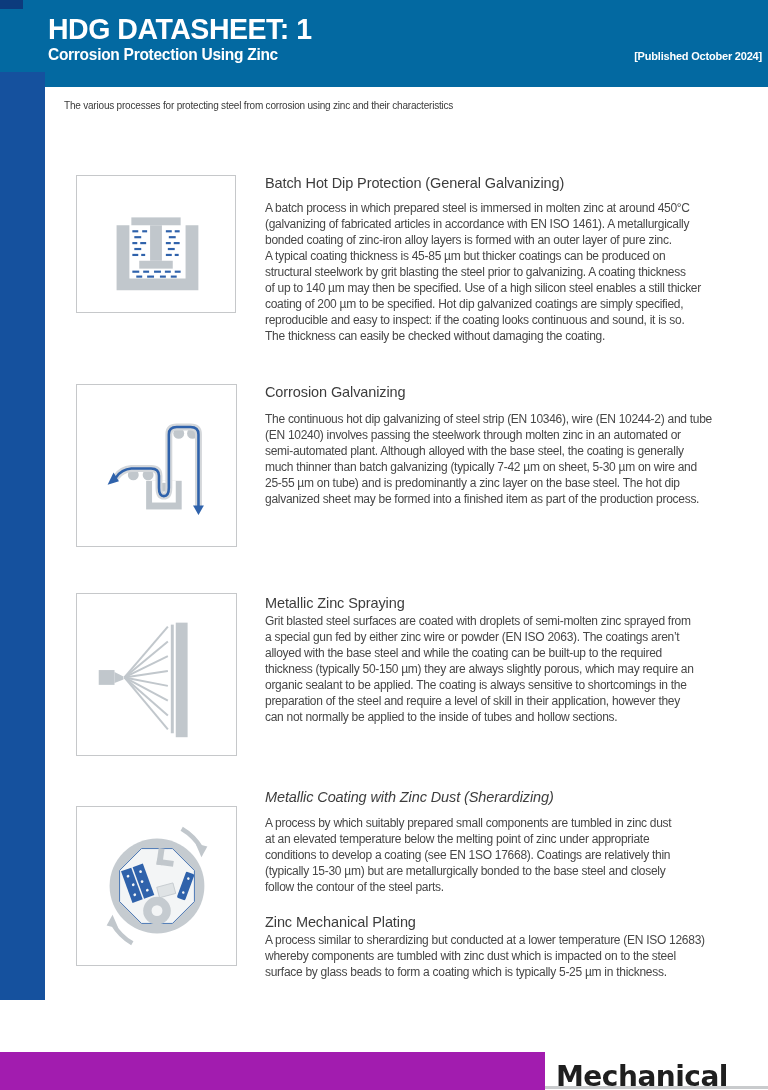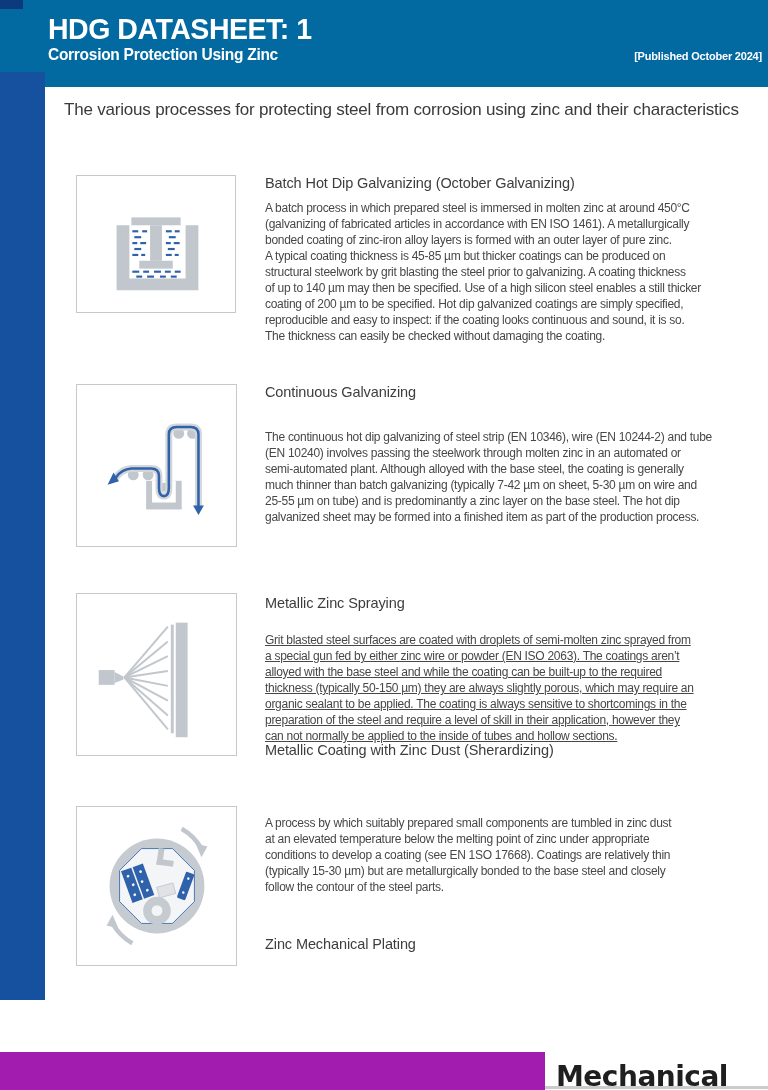--- a/index.html
+++ b/index.html
@@ -53,21 +53,21 @@
     font-weight: 700; font-size: 28px; line-height: 27px; letter-spacing: -0.5px;
     white-space: pre;
   }
   .bottom-edge {
     position: absolute; left: 545px; top: 1086px; width: 223px; height: 3px;
     background: #C9CBCD;
   }
   
   .intro {
     position: absolute; left: 64px; top: 100px;
-    color: #3A3A3A; font-size: 17px; letter-spacing: -0.2px; white-space: pre;
+    color: #3A3A3A; font-size: 10px; letter-spacing: -0.2px; white-space: pre;
   }
   
   .icon-box {
     position: absolute; background: #ffffff; border: 1px solid #C6C8CA;
   }
   .icon-box svg { display: block; width: 100%; height: 100%; }
   .sec-heading {
     position: absolute; left: 265px;
     color: #3D3D3D; font-size: 14.5px; font-weight: 400; letter-spacing: -0.1px;
     white-space: pre;
@@ -124,21 +124,21 @@
         <rect x="84" y="101" width="6" height="2.2"></rect>
           <rect x="95" y="101" width="6" height="2.2"></rect>
       </g>
       <g fill="#C1C7CC">
         <rect x="55" y="42" width="50" height="8"></rect>
         <rect x="74" y="50" width="12" height="36"></rect>
         <rect x="63" y="86" width="34" height="8"></rect>
       </g>
     </svg>
   </div>
-  <div class="sec-heading" style="top:175px;">Batch Hot Dip Galvanizing (October Galvanizing)</div>
+  <div class="sec-heading" style="top:175px;">Batch Hot Dip Protection (General Galvanizing)</div>
   <div class="sec-body" style="top:200px;">A batch process in which prepared steel is immersed in molten zinc at around 450°C
 (galvanizing of fabricated articles in accordance with EN ISO 1461). A metallurgically
 bonded coating of zinc-iron alloy layers is formed with an outer layer of pure zinc.
 A typical coating thickness is 45-85 µm but thicker coatings can be produced on
 structural steelwork by grit blasting the steel prior to galvanizing. A coating thickness
 of up to 140 µm may then be specified. Use of a high silicon steel enables a still thicker
 coating of 200 µm to be specified. Hot dip galvanized coatings are simply specified,
 reproducible and easy to inspect: if the coating looks continuous and sound, it is so.
 The thickness can easily be checked without damaging the coating.</div>
 
@@ -150,22 +150,22 @@
       <circle cx="117" cy="49" r="5.5" fill="#C1C7CC"></circle>
       <rect x="70" y="97" width="36" height="29" fill="#C1C7CC"></rect>
       <rect x="76" y="97" width="24" height="22" fill="#ffffff"></rect>
       <circle cx="88" cy="103.5" r="4.5" fill="#C1C7CC"></circle>
       <path d="M40,93 Q45,85.5 55,84.5 L75,84.5 Q83,84.5 83,92 L83,104 Q83,112.5 88,112.5 Q93,112.5 93,104 L93,50 Q93,42.5 101,42.5 L115,42.5 Q123,42.5 123,50 L123,123" fill="none" stroke="#D4D7DA" stroke-width="7" stroke-linecap="round" stroke-linejoin="round"></path>
       <path d="M40,93 Q45,85.5 55,84.5 L75,84.5 Q83,84.5 83,92 L83,104 Q83,112.5 88,112.5 Q93,112.5 93,104 L93,50 Q93,42.5 101,42.5 L115,42.5 Q123,42.5 123,50 L123,123" fill="none" stroke="#2F62AB" stroke-width="2.6" stroke-linecap="round" stroke-linejoin="round"></path>
       <polygon points="31,101 42.5,97.5 37,88.5" fill="#2F62AB"></polygon>
       <polygon points="117.5,122 128.5,122 123,131.5" fill="#2F62AB"></polygon>
     </svg>
   </div>
-  <div class="sec-heading" style="top:384px;">Continuous Galvanizing</div>
-  <div class="sec-body" style="top:429px;">The continuous hot dip galvanizing of steel strip (EN 10346), wire (EN 10244-2) and tube
+  <div class="sec-heading" style="top:384px;">Corrosion Galvanizing</div>
+  <div class="sec-body" style="top:411px;">The continuous hot dip galvanizing of steel strip (EN 10346), wire (EN 10244-2) and tube
 (EN 10240) involves passing the steelwork through molten zinc in an automated or
 semi-automated plant. Although alloyed with the base steel, the coating is generally
 much thinner than batch galvanizing (typically 7-42 µm on sheet, 5-30 µm on wire and
 25-55 µm on tube) and is predominantly a zinc layer on the base steel. The hot dip
 galvanized sheet may be formed into a finished item as part of the production process.</div>
 
   <div class="icon-box" style="left:76px; top:593px; width:161px; height:163px;">
     <svg viewBox="0 0 161 163" xmlns="http://www.w3.org/2000/svg">
       <rect x="22" y="77" width="16" height="15" fill="#C1C7CC"></rect>
       <polygon points="38,79 47,83.5 47,86.5 38,90" fill="#C1C7CC"></polygon>
@@ -177,21 +177,21 @@
         <line x1="48" y1="84.5" x2="92" y2="93"></line>
         <line x1="48" y1="84.5" x2="92" y2="108"></line>
         <line x1="48" y1="84.5" x2="92" y2="123"></line>
         <line x1="48" y1="84.5" x2="92" y2="137"></line>
       </g>
       <rect x="95" y="31" width="3" height="110" fill="#C1C7CC"></rect>
       <rect x="100" y="29" width="12" height="116" fill="#C1C7CC"></rect>
     </svg>
   </div>
   <div class="sec-heading" style="top:595px;">Metallic Zinc Spraying</div>
-  <div class="sec-body" style="top:632px;text-decoration:underline;">Grit blasted steel surfaces are coated with droplets of semi-molten zinc sprayed from
+  <div class="sec-body" style="top:613px;">Grit blasted steel surfaces are coated with droplets of semi-molten zinc sprayed from
 a special gun fed by either zinc wire or powder (EN ISO 2063). The coatings aren’t
 alloyed with the base steel and while the coating can be built-up to the required
 thickness (typically 50-150 µm) they are always slightly porous, which may require an
 organic sealant to be applied. The coating is always sensitive to shortcomings in the
 preparation of the steel and require a level of skill in their application, however they
 can not normally be applied to the inside of tubes and hollow sections.</div>
 
   <div class="icon-box" style="left:76px; top:806px; width:161px; height:160px;">
     <svg viewBox="0 0 161 160" xmlns="http://www.w3.org/2000/svg">
       <circle cx="81" cy="80" r="48" fill="#C5CBD0"></circle>
@@ -221,27 +221,30 @@
         <circle cx="110" cy="87" r="1.3" fill="#F3F5F6"></circle>
       </g>
       <circle cx="81" cy="105" r="14" fill="#C5CBD0"></circle>
       <circle cx="81" cy="105" r="5.5" fill="#F3F5F6"></circle>
       <path d="M106,22 A56,56 0 0 1 126,42" fill="none" stroke="#C1C7CC" stroke-width="4.5"></path>
       <polygon points="120,37 132,40 126,51" fill="#C1C7CC"></polygon>
       <path d="M56,138 A56,56 0 0 1 36,118" fill="none" stroke="#C1C7CC" stroke-width="4.5"></path>
       <polygon points="42,123 30,120 36,109" fill="#C1C7CC"></polygon>
     </svg>
   </div>
-  <div class="sec-heading" style="top:742px;">Metallic Coating with Zinc Dust (Sherardizing)</div>
+  <div class="sec-heading" style="top:789px;font-style:italic;">Metallic Coating with Zinc Dust (Sherardizing)</div>
   <div class="sec-body" style="top:815px;">A process by which suitably prepared small components are tumbled in zinc dust
 at an elevated temperature below the melting point of zinc under appropriate
 conditions to develop a coating (see EN 1SO 17668). Coatings are relatively thin
 (typically 15-30 µm) but are metallurgically bonded to the base steel and closely
 follow the contour of the steel parts.</div>
-  <div class="sec-heading" style="top:936px;">Zinc Mechanical Plating</div>
+  <div class="sec-heading" style="top:914px;">Zinc Mechanical Plating</div>
+  <div class="sec-body" style="top:932px;">A process similar to sherardizing but conducted at a lower temperature (EN ISO 12683)
+whereby components are tumbled with zinc dust which is impacted on to the steel
+surface by glass beads to form a coating which is typically 5-25 µm in thickness.</div>
 
   <div class="footer-blue">
     <div class="footer-text">
       <div>Wren’s Court, 56 Victoria Road, Sutton Coldfield, West Midlands B72 1SY</div>
       
     </div>
   </div>
   <div class="logo">
     <div>Mechanical</div>
     

